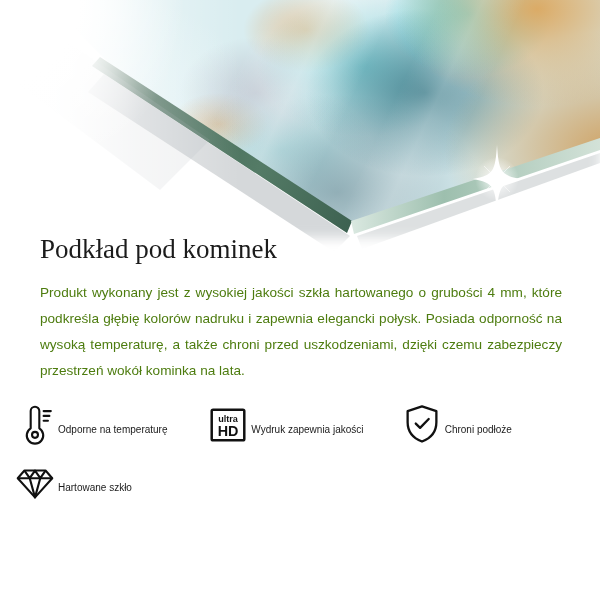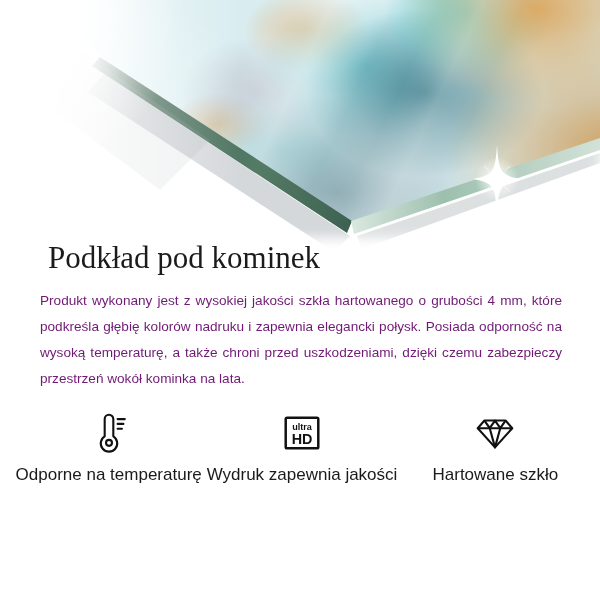--- a/index.html
+++ b/index.html
@@ -41,29 +41,29 @@
     clip-path:polygon(30px 16px, 210px 140px, 160px 190px, 0px 70px);
     background:rgba(160,170,175,.16);}
   .white-fade{position:absolute;inset:0;pointer-events:none;background:
     radial-gradient(circle 250px at 0% 0%, #fff 32%, rgba(255,255,255,0) 74%),
     linear-gradient(to right,#fff 3%, rgba(255,255,255,.88) 11%, rgba(255,255,255,.4) 23%, rgba(255,255,255,0) 40%);}
   .sparkle{position:absolute;left:457px;top:139px;width:80px;height:80px;}
 
   
   .content{position:absolute;left:40px;right:38px;top:233px;}
   .title{font-family:"Liberation Serif","DejaVu Serif",serif;font-weight:400;
-         font-size:31px;line-height:33px;color:#1b1b1b;margin:8px;}
+         font-size:27px;line-height:33px;color:#1b1b1b;margin:0;}
   .title span{display:block;}
-  .desc{margin:14px 0 0 0;font-size:13.6px;line-height:26px;text-align:justify;color:#701a75;}
+  .desc{margin:14px 0 0 0;font-size:13.6px;line-height:26px;text-align:justify;color:#4d7c0f;}
 
   
   .features{margin:18px -30px 0 -28px;display:grid;grid-template-columns:1fr 1fr 1fr;row-gap:12px;}
-  .feature{display:flex;flex-direction:column;align-items:center;}
+  .feature{display:flex;flex-direction:row;align-items:center;}
   .feature .ic{width:46px;height:46px;}
-  .feature .lbl{margin-top:9px;font-size:17px;color:#1a1a1a;white-space:nowrap;}
+  .feature .lbl{margin-top:9px;font-size:10px;color:#1a1a1a;white-space:nowrap;}
   .ic *{vector-effect:none;}
 </style>
 </head>
 <body>
 
 <div class="page">
 
   <div class="hero">
     <div class="glass-panel">
       <div class="marble"></div>
@@ -110,20 +110,27 @@
 
       <div class="feature">
         <svg class="ic" viewBox="0 0 48 48">
           <rect x="7" y="8" width="34" height="32" rx="1.5" fill="none" stroke="#111" stroke-width="2.6"></rect>
           <text x="24" y="21" text-anchor="middle" font-family="Liberation Sans, sans-serif" font-size="9.5" font-weight="bold" fill="#111">ultra</text>
           <text x="24" y="35.5" text-anchor="middle" font-family="Liberation Sans, sans-serif" font-size="15" font-weight="bold" fill="#111">HD</text>
         </svg>
         <div class="lbl">Wydruk zapewnia jakości</div>
       </div>
 
+      <div class="feature">
+        <svg class="ic" viewBox="0 0 48 48" fill="none" stroke="#111" stroke-width="2.4" stroke-linecap="round" stroke-linejoin="round">
+          <path d="M24 4.5 L39 9.5 V21 C39 30.8 33.2 37.6 24 41.2 C14.8 37.6 9 30.8 9 21 V9.5 Z"></path>
+          <path d="M17.5 22.5 L22 27 L31 17.8"></path>
+        </svg>
+        <div class="lbl">Chroni podłoże</div>
+      </div>
 
       <div class="feature">
         <svg class="ic" viewBox="0 0 48 48" fill="none" stroke="#111" stroke-width="2.2" stroke-linejoin="round">
           <path d="M13 11 H35 L42 19 L24 39 L6 19 Z"></path>
           <path d="M13 11 L18.5 19 L24 11 L29.5 19 L35 11"></path>
           <path d="M6 19 H42"></path>
           <path d="M18.5 19 L24 39 L29.5 19"></path>
         </svg>
         <div class="lbl">Hartowane szkło</div>
       </div>

